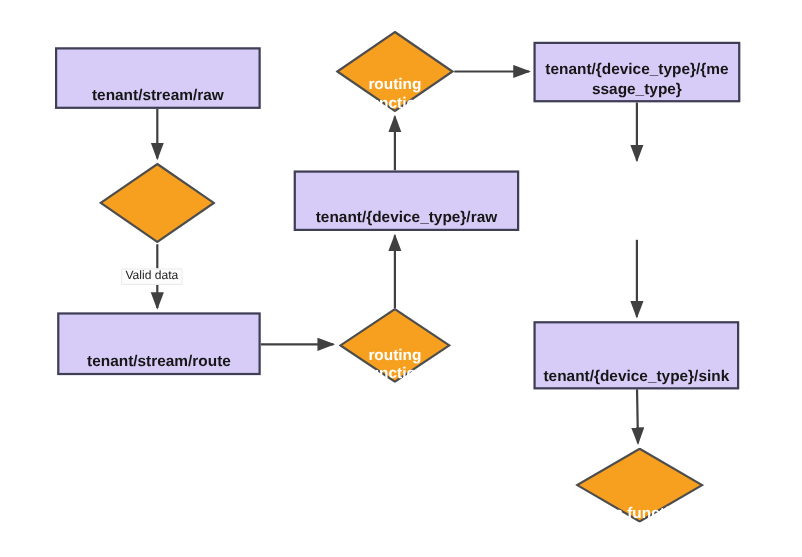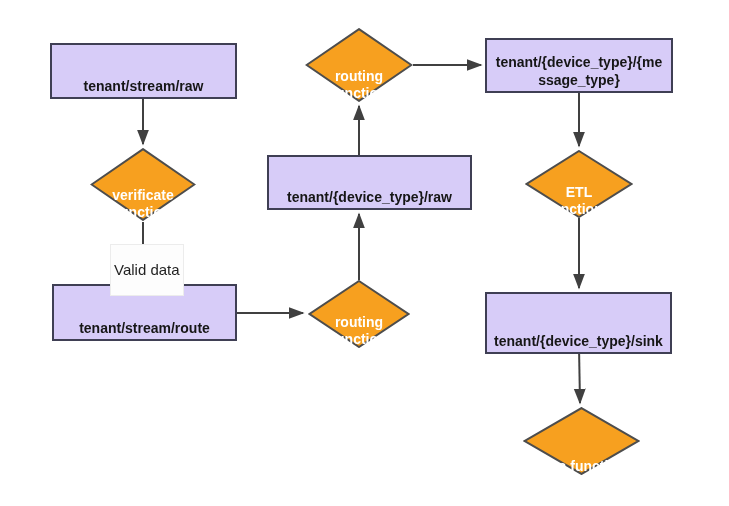--- a/index.html
+++ b/index.html
@@ -28,24 +28,24 @@
   .diamond svg.dshape polygon{fill:#f7a01f;stroke:#4d4d4d;stroke-width:2;}
   .dlabel{
     position:relative;z-index:3;
     color:#ffffff;font-size:14px;font-weight:700;
     text-align:center;line-height:1.2;
     max-width:88px;
   }
   .diamond.wide .dlabel{max-width:112px;}
   .edge-label{
     position:absolute;z-index:4;
-    font-size:15px;font-weight:400;color:#1f1f1f;
+    font-size:11px;font-weight:400;color:#1f1f1f;
     background:#fdfdfd;
     border:1px solid #ececec;
-    padding:16px 3px;
+    padding:0 3px;
     line-height:1.2;
   }
 </style>
 </head>
 <body>
 
 <div class="canvas">
 
   <svg class="edges" xmlns="http://www.w3.org/2000/svg">
     <defs>
@@ -71,43 +71,36 @@
   <div class="node topic" style="left:267px;top:155px;width:205px;height:55px;">tenant/{device_type}/raw</div>
 
   <div class="node topic" style="left:485px;top:38px;width:188px;height:55px;">tenant/{device_type}/{message_type}</div>
 
   <div class="node topic" style="left:485px;top:292px;width:187px;height:62px;">tenant/{device_type}/sink</div>
 
   <div class="node diamond" style="left:90px;top:148px;width:106px;height:73px;">
     <svg class="dshape" viewBox="0 0 100 100" preserveAspectRatio="none">
       <polygon points="50,1.5 98.5,50 50,98.5 1.5,50" vector-effect="non-scaling-stroke"></polygon>
     </svg>
-    <span class="dlabel">verificate function</span>
   </div>
 
   <div class="node diamond" style="left:308px;top:280px;width:102px;height:68px;">
     <svg class="dshape" viewBox="0 0 100 100" preserveAspectRatio="none">
       <polygon points="50,1.5 98.5,50 50,98.5 1.5,50" vector-effect="non-scaling-stroke"></polygon>
     </svg>
     <span class="dlabel">routing function</span>
   </div>
 
   <div class="node diamond" style="left:305px;top:28px;width:108px;height:74px;">
     <svg class="dshape" viewBox="0 0 100 100" preserveAspectRatio="none">
       <polygon points="50,1.5 98.5,50 50,98.5 1.5,50" vector-effect="non-scaling-stroke"></polygon>
     </svg>
     <span class="dlabel">routing function</span>
   </div>
 
-  <div class="node diamond" style="left:525px;top:150px;width:108px;height:68px;">
-    <svg class="dshape" viewBox="0 0 100 100" preserveAspectRatio="none">
-      <polygon points="50,1.5 98.5,50 50,98.5 1.5,50" vector-effect="non-scaling-stroke"></polygon>
-    </svg>
-    <span class="dlabel">ETL functions</span>
-  </div>
 
   <div class="node diamond wide" style="left:523px;top:407px;width:117px;height:68px;">
     <svg class="dshape" viewBox="0 0 100 100" preserveAspectRatio="none">
       <polygon points="50,1.5 98.5,50 50,98.5 1.5,50" vector-effect="non-scaling-stroke"></polygon>
     </svg>
     <span class="dlabel">data function</span>
   </div>
 
   <div class="edge-label" style="left:110px;top:244px;">Valid data</div>
 

